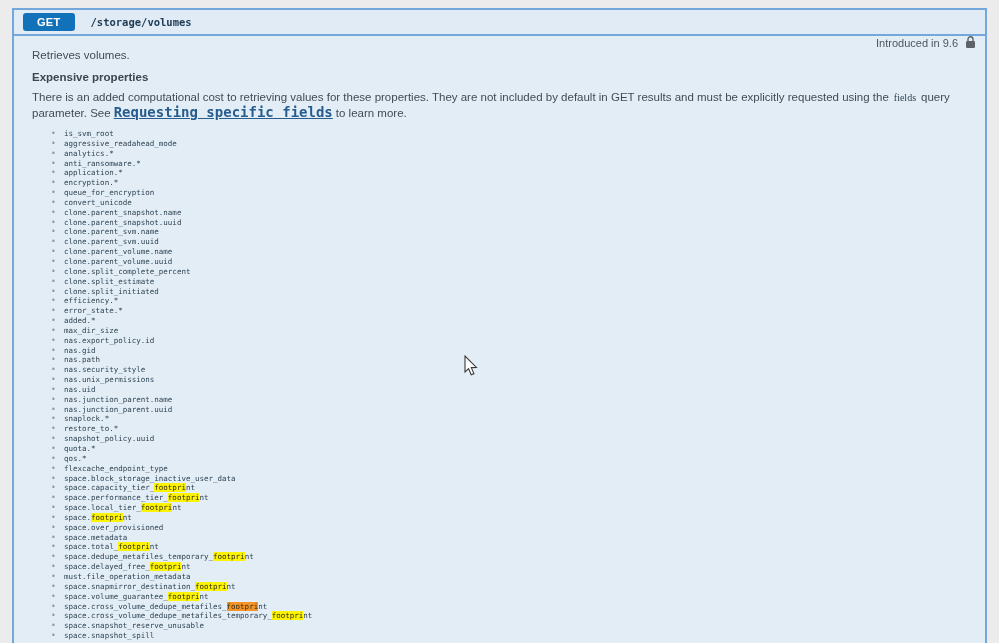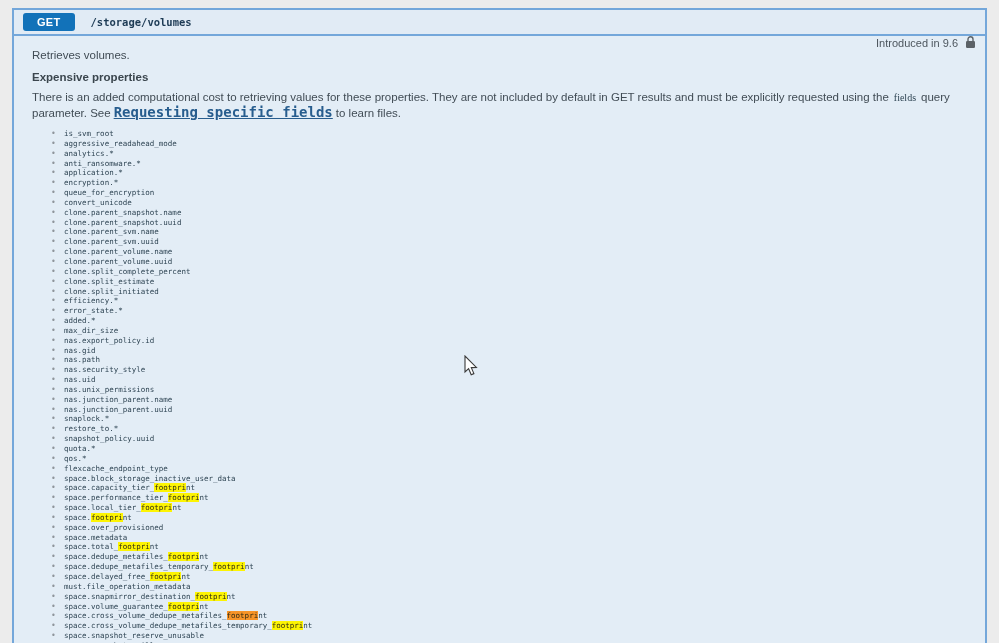--- a/index.html
+++ b/index.html
@@ -51,21 +51,21 @@
           <path d="M3 5 V3.2 A2.5 2.5 0 0 1 8 3.2 V5" fill="none" stroke="#5c6267" stroke-width="1.4"></path>
           <rect x="1" y="5" width="9" height="7" rx="1.2" fill="#5c6267"></rect>
         </svg>
       </span>
     </span>
   </div>
 
   <div class="content">
     <p class="desc">Retrieves volumes.</p>
     <p class="section-heading">Expensive properties</p>
-    <p class="para"><span>There is an added computational cost to retrieving values for these properties. They are not included by default in GET results and must be explicitly requested using the</span><code>fields</code><span>query parameter. See</span><a>Requesting specific fields</a><span>to learn files.</span></p>
+    <p class="para"><span>There is an added computational cost to retrieving values for these properties. They are not included by default in GET results and must be explicitly requested using the</span><code>fields</code><span>query parameter. See</span><a>Requesting specific fields</a><span>to learn more.</span></p>
 
     <ul class="prop-list">
         <li>is_svm_root</li>
         <li>aggressive_readahead_mode</li>
         <li>analytics.*</li>
         <li>anti_ransomware.*</li>
         <li>application.*</li>
         <li>encryption.*</li>
         <li>queue_for_encryption</li>
         <li>convert_unicode</li>
@@ -79,39 +79,38 @@
         <li>clone.split_estimate</li>
         <li>clone.split_initiated</li>
         <li>efficiency.*</li>
         <li>error_state.*</li>
         <li>added.*</li>
         <li>max_dir_size</li>
         <li>nas.export_policy.id</li>
         <li>nas.gid</li>
         <li>nas.path</li>
         <li>nas.security_style</li>
+        <li>nas.unix_permissions</li>
         <li>nas.uid</li>
-        <li>nas.unix_permissions</li>
         <li>nas.junction_parent.name</li>
         <li>nas.junction_parent.uuid</li>
         <li>snaplock.*</li>
         <li>restore_to.*</li>
         <li>snapshot_policy.uuid</li>
         <li>quota.*</li>
         <li>qos.*</li>
         <li>flexcache_endpoint_type</li>
         <li>space.block_storage_inactive_user_data</li>
         <li>space.capacity_tier_<span class="hl" style="background: rgb(253, 244, 3);">footpri</span>nt</li>
         <li>space.performance_tier_<span class="hl" style="background: rgb(253, 244, 3);">footpri</span>nt</li>
         <li>space.local_tier_<span class="hl" style="background: rgb(253, 244, 3);">footpri</span>nt</li>
         <li>space.<span class="hl" style="background: rgb(253, 244, 3);">footpri</span>nt</li>
         <li>space.over_provisioned</li>
         <li>space.metadata</li>
         <li>space.total_<span class="hl" style="background: rgb(253, 244, 3);">footpri</span>nt</li>
-        <li>space.dedupe_metafiles_<span class="hl" style="background: rgb(253, 244, 3);">footpri</span>nt</li>
         <li>space.dedupe_metafiles_temporary_<span class="hl" style="background: rgb(253, 244, 3);">footpri</span>nt</li>
         <li>space.delayed_free_<span class="hl" style="background: rgb(253, 244, 3);">footpri</span>nt</li>
         <li>must.file_operation_metadata</li>
         <li>space.snapmirror_destination_<span class="hl" style="background: rgb(253, 244, 3);">footpri</span>nt</li>
         <li>space.volume_guarantee_<span class="hl" style="background: rgb(253, 244, 3);">footpri</span>nt</li>
         <li>space.cross_volume_dedupe_metafiles_<span class="hl" style="background: rgb(247, 148, 40);">footpri</span>nt</li>
         <li>space.cross_volume_dedupe_metafiles_temporary_<span class="hl" style="background: rgb(253, 244, 3);">footpri</span>nt</li>
         <li>space.snapshot_reserve_unusable</li>
         <li>space.snapshot_spill</li>
       </ul>

